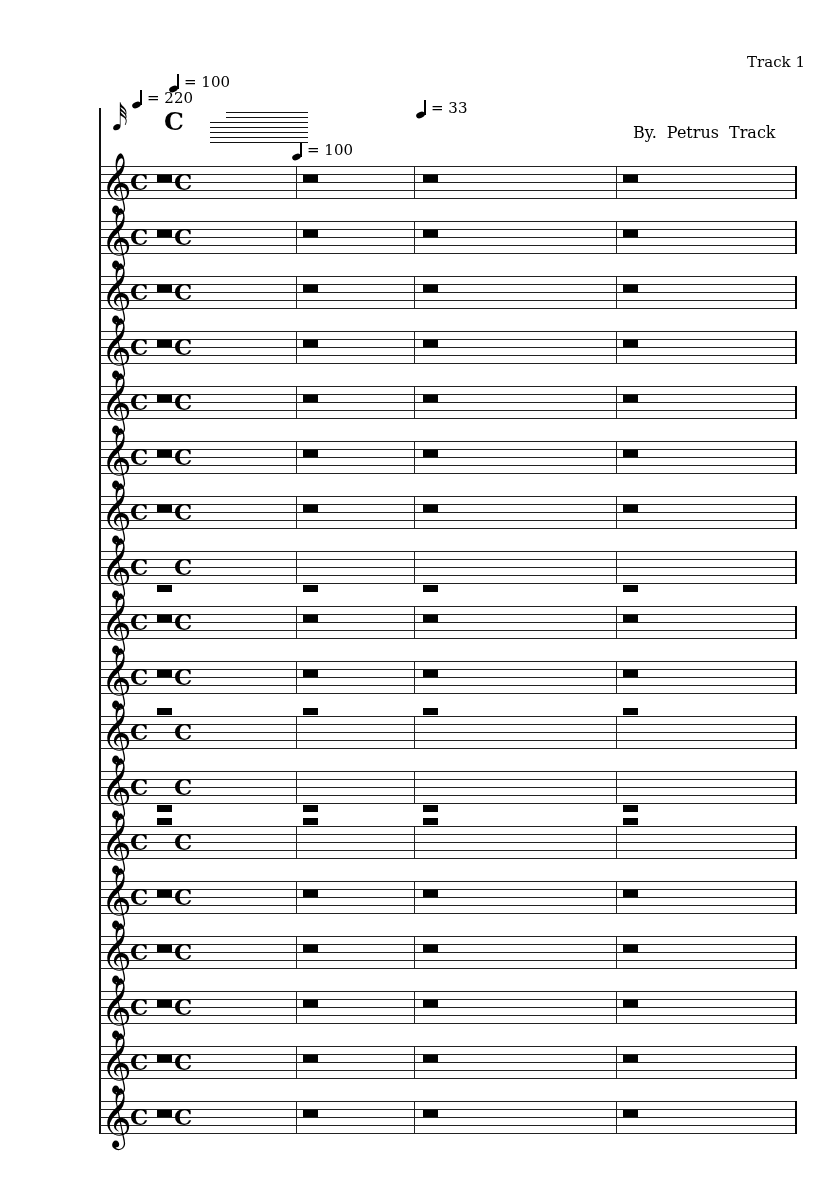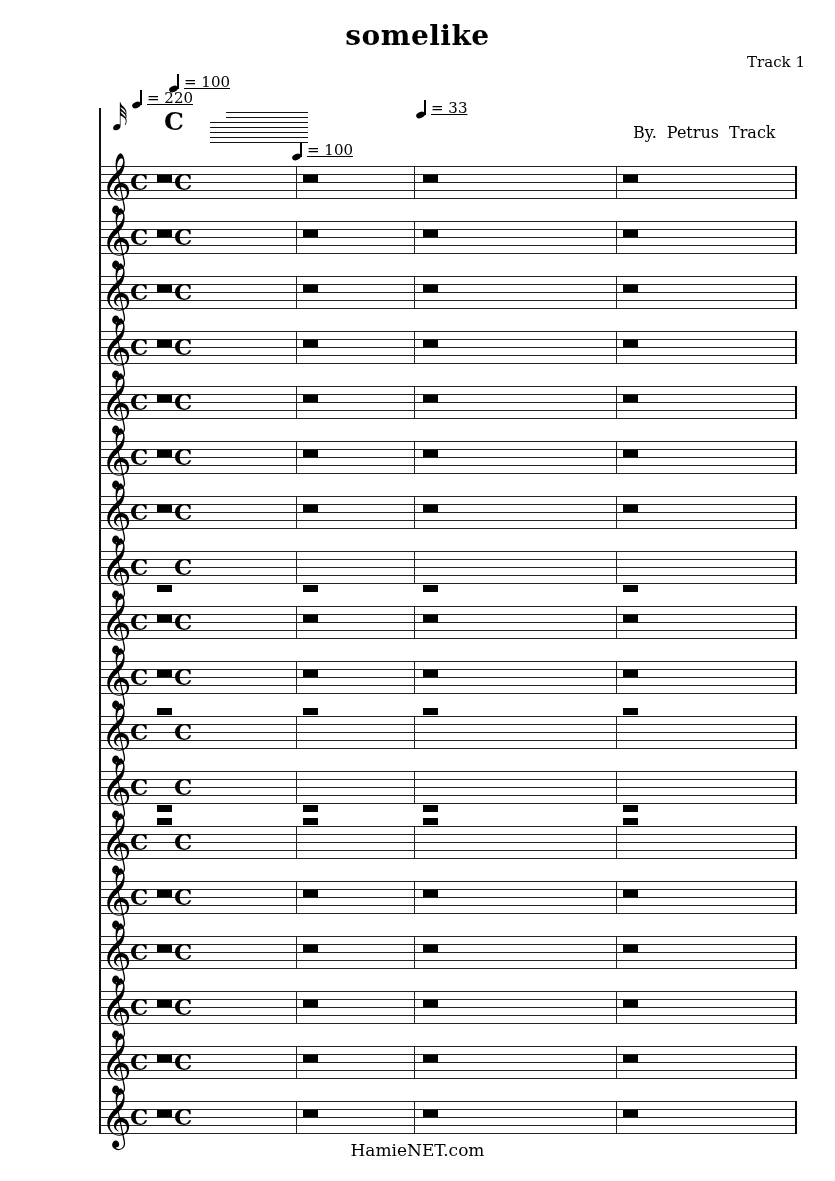--- a/index.html
+++ b/index.html
@@ -5,21 +5,21 @@
   html,body{margin:0;padding:0;background:#fff;}
   body{width:835px;height:1181px;position:relative;font-family:"DejaVu Serif","Liberation Serif",serif;color:#000;}
   .page{position:absolute;left:0;top:0;width:835px;height:1181px;background:#fff;overflow:hidden;}
   .title{position:absolute;top:19px;left:0;width:100%;text-align:center;font-size:28px;font-weight:bold;letter-spacing:0.5px;}
   .track{position:absolute;top:53px;right:30px;font-size:15px;}
   .footer{position:absolute;top:1140px;left:0;width:100%;text-align:center;font-size:17px;}
   .credit{position:absolute;top:123px;font-size:16px;word-spacing:5px;white-space:nowrap;}
   .credit.song{left:390px;}
   .credit.author{left:633px;}
   
-  .tempo{position:absolute;height:18px;display:flex;align-items:flex-end;font-size:15px;white-space:nowrap;text-decoration:underline;}
+  .tempo{position:absolute;height:18px;display:flex;align-items:flex-end;font-size:15px;white-space:nowrap;}
   .qnote{position:relative;display:inline-block;width:12px;height:18px;margin-right:3px;}
   .qnote .head{position:absolute;left:0;bottom:0;width:9px;height:6px;background:#000;border-radius:50%;transform:rotate(-22deg);}
   .qnote .stem{position:absolute;left:8px;top:0;width:1.5px;height:15px;background:#000;}
   .tempo .tlabel{display:inline-block;margin-bottom:1px;}
   #tempo-120{left:132px;top:90px;}
   #tempo-100-intro{left:169px;top:74px;}
   #tempo-100-m2{left:292px;top:142px;}
   #tempo-67{left:416px;top:100px;}
   
   .sysline{position:absolute;left:99px;top:108px;width:1.5px;height:1026px;background:#111;}
@@ -35,21 +35,20 @@
   .timesig.ts2{left:74px;}
   .timesig.intro{left:164px;top:112px;font-size:25px;line-height:20px;}
   .wrest{position:absolute;width:15px;height:7px;background:#000;}
   .clusterline{position:absolute;height:1px;background:#111;}
 </style>
 </head>
 <body>
 
 <div class="page">
 
-  <div class="title">somelike</div>
   <div class="track">Track 1</div>
 
   <div class="tempo" id="tempo-120">
     <span class="qnote">
         <span class="head"></span>
         <span class="stem"></span>
       </span>
     <span class="tlabel">= 220</span>
   </div>
   <div class="tempo" id="tempo-100-intro">
@@ -412,14 +411,13 @@
         <div class="clef treble">𝄞</div>
         <div class="timesig ts1">C</div>
         <div class="timesig ts2">C</div>
         <div class="wrest" style="left: 57px; top: 8.5px;"></div>
         <div class="wrest" style="left: 203px; top: 8.5px;"></div>
         <div class="wrest" style="left: 323px; top: 8.5px;"></div>
         <div class="wrest" style="left: 523px; top: 8.5px;"></div>
       </div>
     </div>
 
-  <div class="footer">HamieNET.com</div>
 </div>
 
 </body></html>

